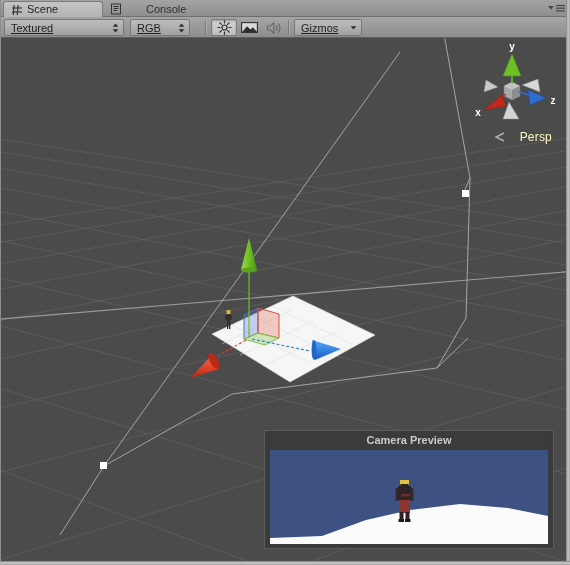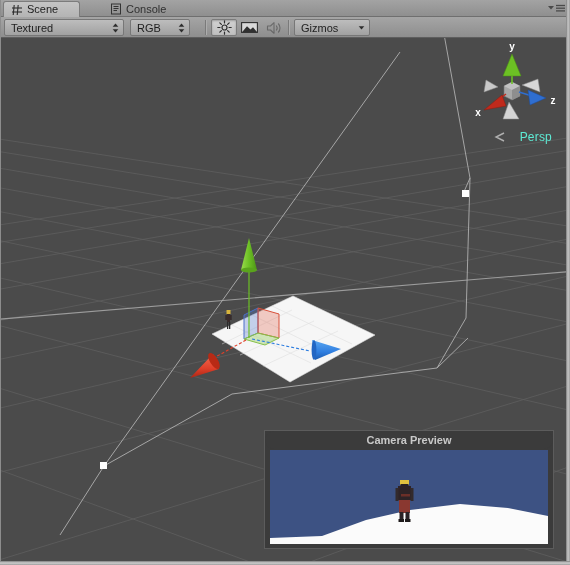--- a/index.html
+++ b/index.html
@@ -48,22 +48,23 @@
     border-radius: 3px 3px 0 0;
   }
   .tab.active {
     background: linear-gradient(#c4c4c4, #b4b4b4);
     border: 1px solid #7c7c7c;
     border-bottom: none;
     color: #1d1d1d;
   }
   .tab.inactive {
     color: #303030;
-  }
-  .tab-scene { left: 3px; width: 77px; }
+    gap: 20px;
+  }
+  .tab-scene { left: 3px; width: 100px; }
   .tab-console { left: 103px; width: 86px; }
   .tab-ico {
     width: 12px; height: 12px;
     margin-right: 4px;
     flex: 0 0 auto;
     display: block;
   }
   .tab-label { line-height: 13px; }
 
   .panel-menu {
@@ -92,31 +93,31 @@
     border-radius: 2px;
     display: flex;
     align-items: center;
     font-size: 11px;
     color: #1e1e1e;
   }
   .dd {
     padding-left: 6px;
     padding-right: 16px;
   }
-  .dd-label { line-height: 12px; }
+  .dd-label { line-height: 12px; text-decoration: underline; }
   .dd-arrows {
     position: absolute;
     right: 4px; top: 50%;
     transform: translateY(-50%);
     width: 7px; height: 11px;
     display: block;
   }
   .dd-textured { left: 4px; width: 120px; }
   .dd-rgb { left: 130px; width: 60px; }
-  .dd-gizmos { left: 294px; width: 76px; padding-right: 13px; }
+  .dd-gizmos { left: 294px; width: 68px; padding-right: 13px; }
 
   .sep {
     position: absolute;
     top: 3px;
     width: 1px; height: 15px;
     background: #7a7a7a;
     border-right: 1px solid #adadad;
   }
   .sep1 { left: 205px; }
   .sep2 { left: 288px; }
@@ -174,21 +175,21 @@
 
   .gizmo-overlay {
     position: absolute;
     right: 6px; top: 2px;
     width: 96px; height: 110px;
   }
   .persp-label {
     position: absolute;
     right: 14px; top: 92px;
     font-size: 12px;
-    color: #5eead4;
+    color: #fef9c3;
     letter-spacing: .2px;
   }
   .persp-arrow {
     position: absolute;
     right: 60px; top: 93px;
     width: 12px; height: 12px;
     display: block;
   }
 
   

